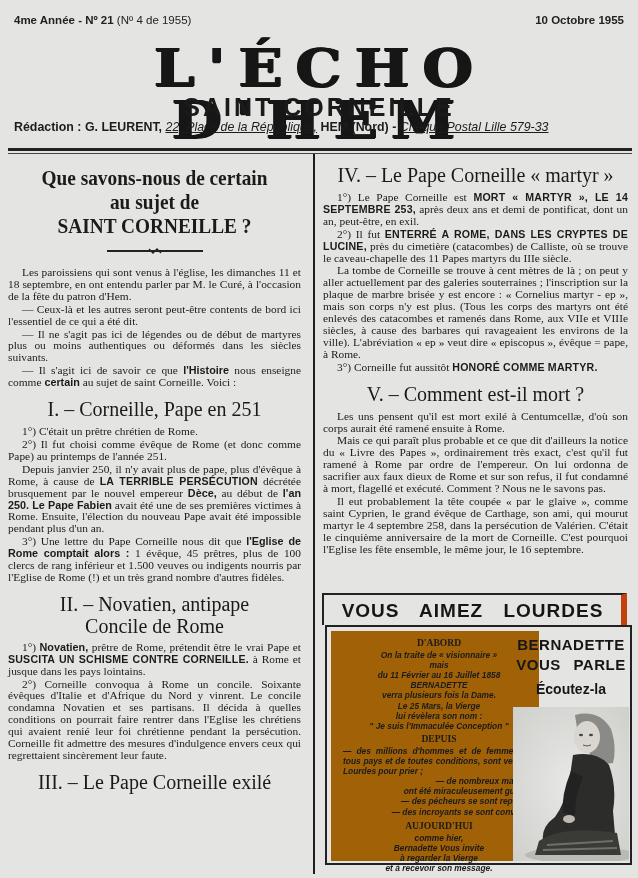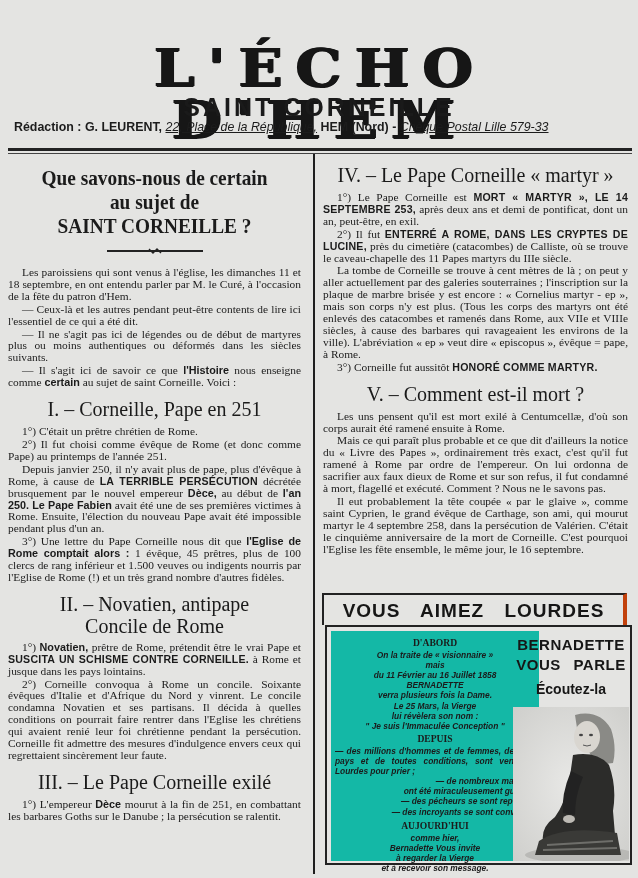--- a/index.html
+++ b/index.html
@@ -68,35 +68,35 @@
   }
   h2.section {
     text-align: center; font-weight: normal; font-size: 20px; line-height: 23px;
     margin: 9px 0 5px 0; color: #1a1a1a;
   }
   h2.section.two-line { line-height: 22px; }
 
   
   .lourdes-banner {
     position: absolute; left: 322px; top: 593px; width: 305px; height: 32px;
-    border-top: 2px solid #222; border-left: 2px solid #222; border-right: 4px solid #c2410c;
+    border-top: 2px solid #222; border-left: 2px solid #222; border-right: 6px solid #c2410c;
     font-family: "Liberation Sans", "DejaVu Sans", sans-serif; font-weight: bold;
     font-size: 19px; letter-spacing: 1px; word-spacing: 14px;
     text-align: center; line-height: 32px; color: #161616;
   }
   .lourdes-box {
     position: absolute; left: 325px; top: 625px; width: 307px; height: 240px;
     border: 2px solid #222;
   }
   .grey-panel {
     position: absolute; left: 4px; top: 4px; width: 208px; height: 230px;
-    background: #14b8a6;
+    background: #a16207;
     font-family: "Liberation Sans", "DejaVu Sans", sans-serif;
     font-size: 8.4px; line-height: 10.1px; color: #1b1b1b;
-    text-align: center; padding: 6px 4px 0 4px;
+    text-align: center; padding: 6px 4px 0 12px;
     font-weight: bold; font-style: italic;
   }
   .grey-panel .head { font-family: "Liberation Serif", serif; font-style: normal; font-weight: bold; font-size: 9.6px; margin: 1px 0 2px; }
   .grey-panel .just { text-align: justify; }
   .grey-panel .left { text-align: right; }
   .grey-panel .ind { padding-left: 14px; text-align: right; }
 
   .bern-title {
     position: absolute; left: 186px; top: 8px; width: 116px;
     font-family: "Liberation Sans", "DejaVu Sans", sans-serif; font-weight: bold;
@@ -105,20 +105,27 @@
   .bern-title .l1 { font-size: 15px; line-height: 20px; letter-spacing: 0.5px; }
   .bern-title .l2 { font-size: 15px; line-height: 20px; word-spacing: 8px; letter-spacing: 0.5px; }
   .bern-title .l3 { font-size: 14px; line-height: 24px; margin-top: 2px; }
   .photo { position: absolute; left: 186px; top: 80px; width: 116px; height: 154px; }
 </style>
 </head>
 <body>
 
 <div class="page">
 
+  <div class="topline">
+    <span>
+      <span>4me Année - Nº 21</span>
+      <span class="issue-note">(Nº 4 de 1955)</span>
+    </span>
+    <span>10 Octobre 1955</span>
+  </div>
   <div class="title">L'ÉCHO D'HEM</div>
   <div class="subtitle">SAINT CORNEILLE</div>
   <div class="redaction">
     <b>Rédaction :</b>
     <b>G. LEURENT,</b>
     <i>22, Place de la République,</i>
     <b>HEM</b>
     <b>(Nord)</b>
     <b>-</b>
     <i>Chèque Postal Lille 579-33</i>
@@ -131,39 +138,38 @@
       <div>Que savons-nous de certain</div>
       <div>au sujet de</div>
       <div>SAINT CORNEILLE ?</div>
     </div>
     <svg class="ornament" viewBox="0 0 100 8">
       <line x1="2" y1="4" x2="98" y2="4" stroke="#222" stroke-width="2"></line>
       <path d="M44 2 L48 6 L52 2 L56 6" stroke="#222" stroke-width="1.4" fill="none"></path>
     </svg>
 
     <p>Les paroissiens qui sont venus à l'église, les dimanches 11 et 18 septembre, en ont entendu parler par M. le Curé, à l'occasion de la fête du patron d'Hem.</p>
-    <p>— Ceux-là et les autres pendant peut-être contents de lire ici l'essentiel de ce qui a été dit.</p>
+    <p>— Ceux-là et les autres seront peut-être contents de bord ici l'essentiel de ce qui a été dit.</p>
     <p>— Il ne s'agit pas ici de légendes ou de début de martyres plus ou moins authentiques ou déformés dans les siècles suivants.</p>
     <p><span>— Il s'agit ici de savoir ce que </span><b class="sb">l'Histoire</b><span> nous enseigne comme </span><b class="sb">certain</b><span> au sujet de saint Corneille. Voici :</span></p>
 
     <h2 class="section">I. – Corneille, Pape en 251</h2>
     <p>1°) C'était un prêtre chrétien de Rome.</p>
     <p>2°) Il fut choisi comme évêque de Rome (et donc comme Pape) au printemps de l'année 251.</p>
     <p><span>Depuis janvier 250, il n'y avait plus de pape, plus d'évêque à Rome, à cause de </span><b class="caps">LA TERRIBLE PERSÉCUTION</b><span> décrétée brusquement par le nouvel empereur </span><b class="sb">Dèce,</b><span> au début de </span><b class="sb">l'an 250. Le Pape Fabien</b><span> avait été une de ses premières victimes à Rome. Ensuite, l'élection du nouveau Pape avait été impossible pendant plus d'un an.</span></p>
     <p><span>3°) Une lettre du Pape Corneille nous dit que </span><b class="sb">l'Eglise de Rome comptait alors :</b><span> 1 évêque, 45 prêtres, plus de 100 clercs de rang inférieur et 1.500 veuves ou indigents nourris par l'Eglise de Rome (!) et un très grand nombre d'autres fidèles.</span></p>
 
     <h2 class="section two-line">
       <div>II. – Novatien, antipape</div>
       <div>Concile de Rome</div>
     </h2>
     <p><span>1°) </span><b class="sb">Novatien,</b><span> prêtre de Rome, prétendit être le vrai Pape et </span><b class="caps">SUSCITA UN SCHISME CONTRE CORNEILLE.</b><span> à Rome et jusque dans les pays lointains.</span></p>
     <p>2°) Corneille convoqua à Rome un concile. Soixante évêques d'Italie et d'Afrique du Nord y vinrent. Le concile condamna Novatien et ses partisans. Il décida à quelles conditions on pourrait faire rentrer dans l'Eglise les chrétiens qui avaient renié leur foi chrétienne pendant la persécution. Corneille fit admettre des mesures d'indulgence envers ceux qui regrettaient sincèrement leur faute.</p>
 
     <h2 class="section">III. – Le Pape Corneille exilé</h2>
-    <p><span>1°) L'empereur </span><b class="sb">Dèce</b><span> mourut à la fin de 251, en combattant les barbares Goths sur le Danube ; la persécution se ralentit.</span></p>
   </div>
 
   <div class="col col-right">
     <h2 class="section" style="margin-top:4px">IV. – Le Pape Corneille « martyr »</h2>
     <p><span>1°) Le Pape Corneille est </span><b class="caps">MORT « MARTYR », LE 14 SEPTEMBRE 253,</b><span> après deux ans et demi de pontificat, dont un an, peut-être, en exil.</span></p>
     <p><span>2°) Il fut </span><b class="caps">ENTERRÉ A ROME, DANS LES CRYPTES DE LUCINE,</b><span> près du cimetière (catacombes) de Calliste, où se trouve le caveau-chapelle des 11 Papes martyrs du IIIe siècle.</span></p>
     <p>La tombe de Corneille se trouve à cent mètres de là ; on peut y aller actuellement par des galeries souterraines ; l'inscription sur la plaque de marbre brisée y est encore : « Cornelius martyr - ep », mais son corps n'y est plus. (Tous les corps des martyrs ont été enlevés des catacombes et ramenés dans Rome, aux VIIe et VIIIe siècles, à cause des barbares qui ravageaient les environs de la ville). L'abréviation « ep » veut dire « episcopus », évêque = pape, à Rome.</p>
     <p><span>3°) Corneille fut aussitôt </span><b class="caps">HONORÉ COMME MARTYR.</b></p>
 
     <h2 class="section">V. – Comment est-il mort ?</h2>

